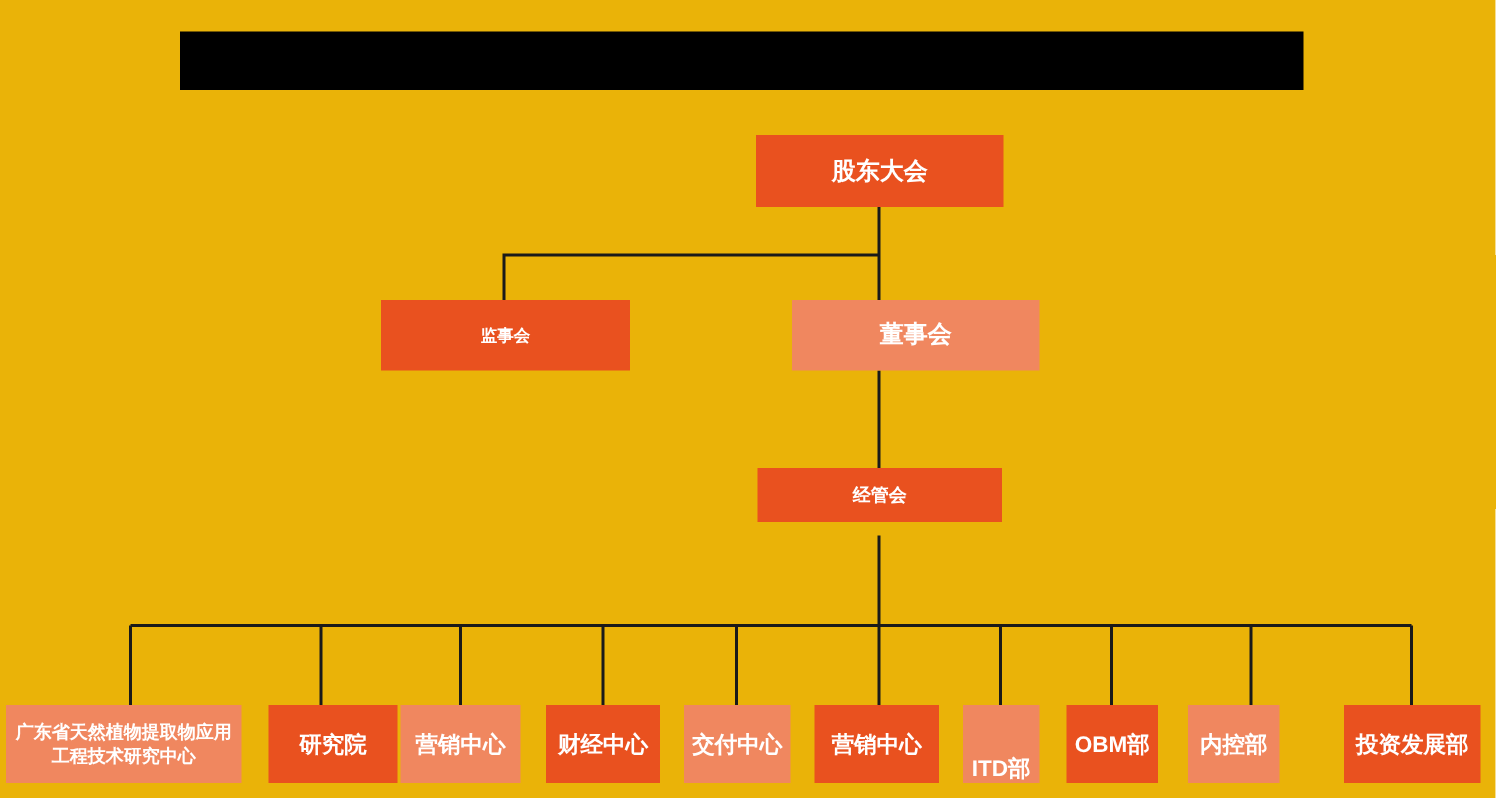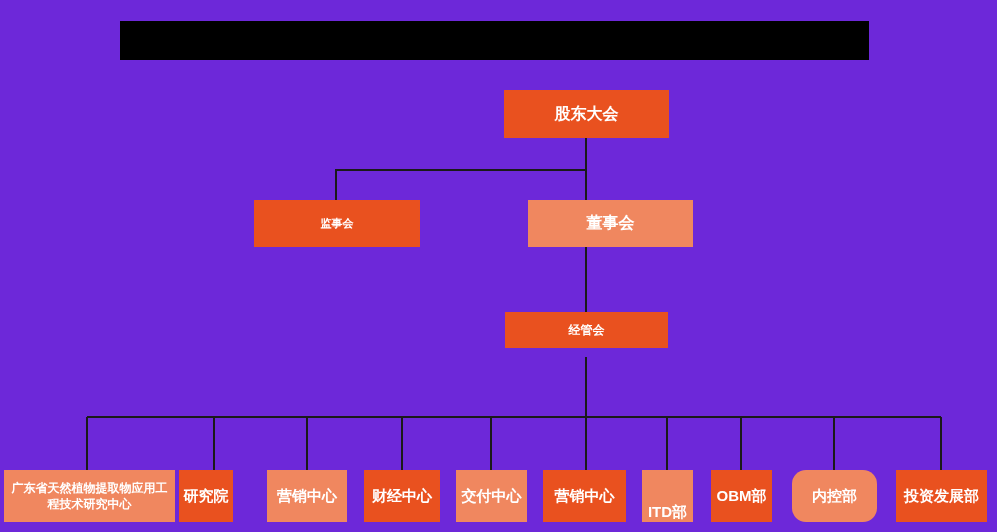--- a/index.html
+++ b/index.html
@@ -5,21 +5,21 @@
   html, body {
     margin: 0;
     padding: 0;
     background: #ffffff;
     font-family: "Liberation Sans", "DejaVu Sans", sans-serif;
   }
   .canvas {
     position: relative;
     width: 997px;
     height: 532px;
-    background: #6d28d9;
+    background: #eab308;
     overflow: hidden;
   }
   .redacted-bar {
     position: absolute;
     left: 120px;
     top: 21px;
     width: 749px;
     height: 39px;
     background: #000000;
   }
@@ -45,29 +45,29 @@
   .secondary { background: #F0875F; }
 
   
   .node-root        { left: 504px; top:  90px; width: 165px; height: 48px; font-size: 16px; }
   .node-supervisory { left: 254px; top: 200px; width: 166px; height: 47px; font-size: 11px; }
   .node-board       { left: 503px; top: 200px; width: 165px; height: 47px; font-size: 16px; margin-left: 25px; }
   .node-mgmt        { left: 505px; top: 312px; width: 163px; height: 36px; font-size: 12px; }
 
   
   .dept { top: 470px; height: 52px; font-size: 15px; }
-  .dept-0 { left:   4px; width: 171px; font-size: 12px; line-height: 1.35; padding: 0 4px; }
-  .dept-1 { left: 179px; width: 54px; align-items: center; }
+  .dept-0 { left:   4px; width: 157px; font-size: 12px; line-height: 1.35; padding: 0 4px; }
+  .dept-1 { left: 179px; width: 86px; align-items: center; }
   .dept-2 { left: 267px; width: 80px; }
   .dept-3 { left: 364px; width: 76px; }
   .dept-4 { left: 456px; width: 71px; }
   .dept-5 { left: 543px; width: 83px; }
   .dept-6 { left: 642px; width: 51px; align-items: flex-end; }
   .dept-7 { left: 711px; width: 61px; text-align: center; }
-  .dept-8 { left: 792px; width: 85px; border-radius: 14px; }
+  .dept-8 { left: 792px; width: 61px; }
   .dept-9 { left: 896px; width: 91px; }
 </style>
 </head>
 <body>
 
 <div class="canvas">
 
   <div class="redacted-bar"></div>
 
   <svg class="lines" viewBox="0 0 997 532" xmlns="http://www.w3.org/2000/svg">

